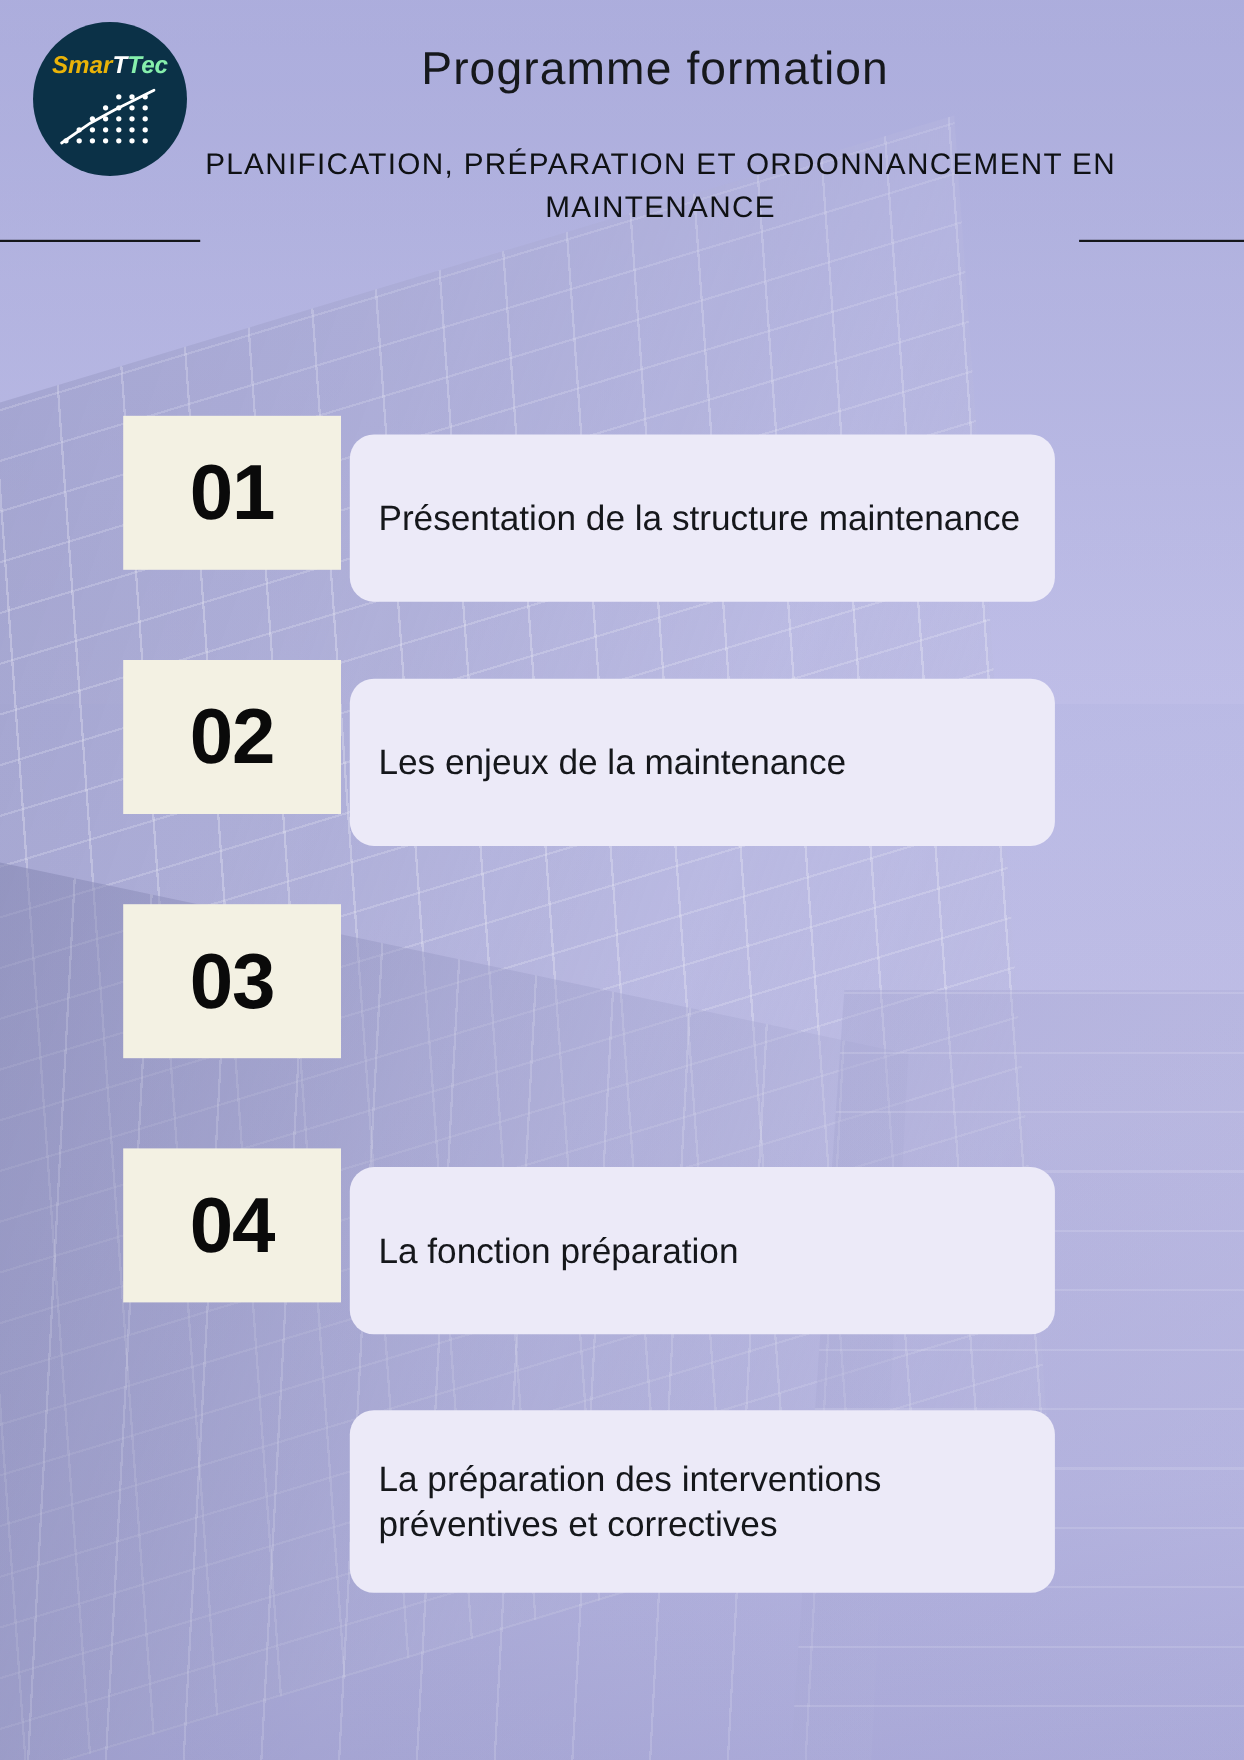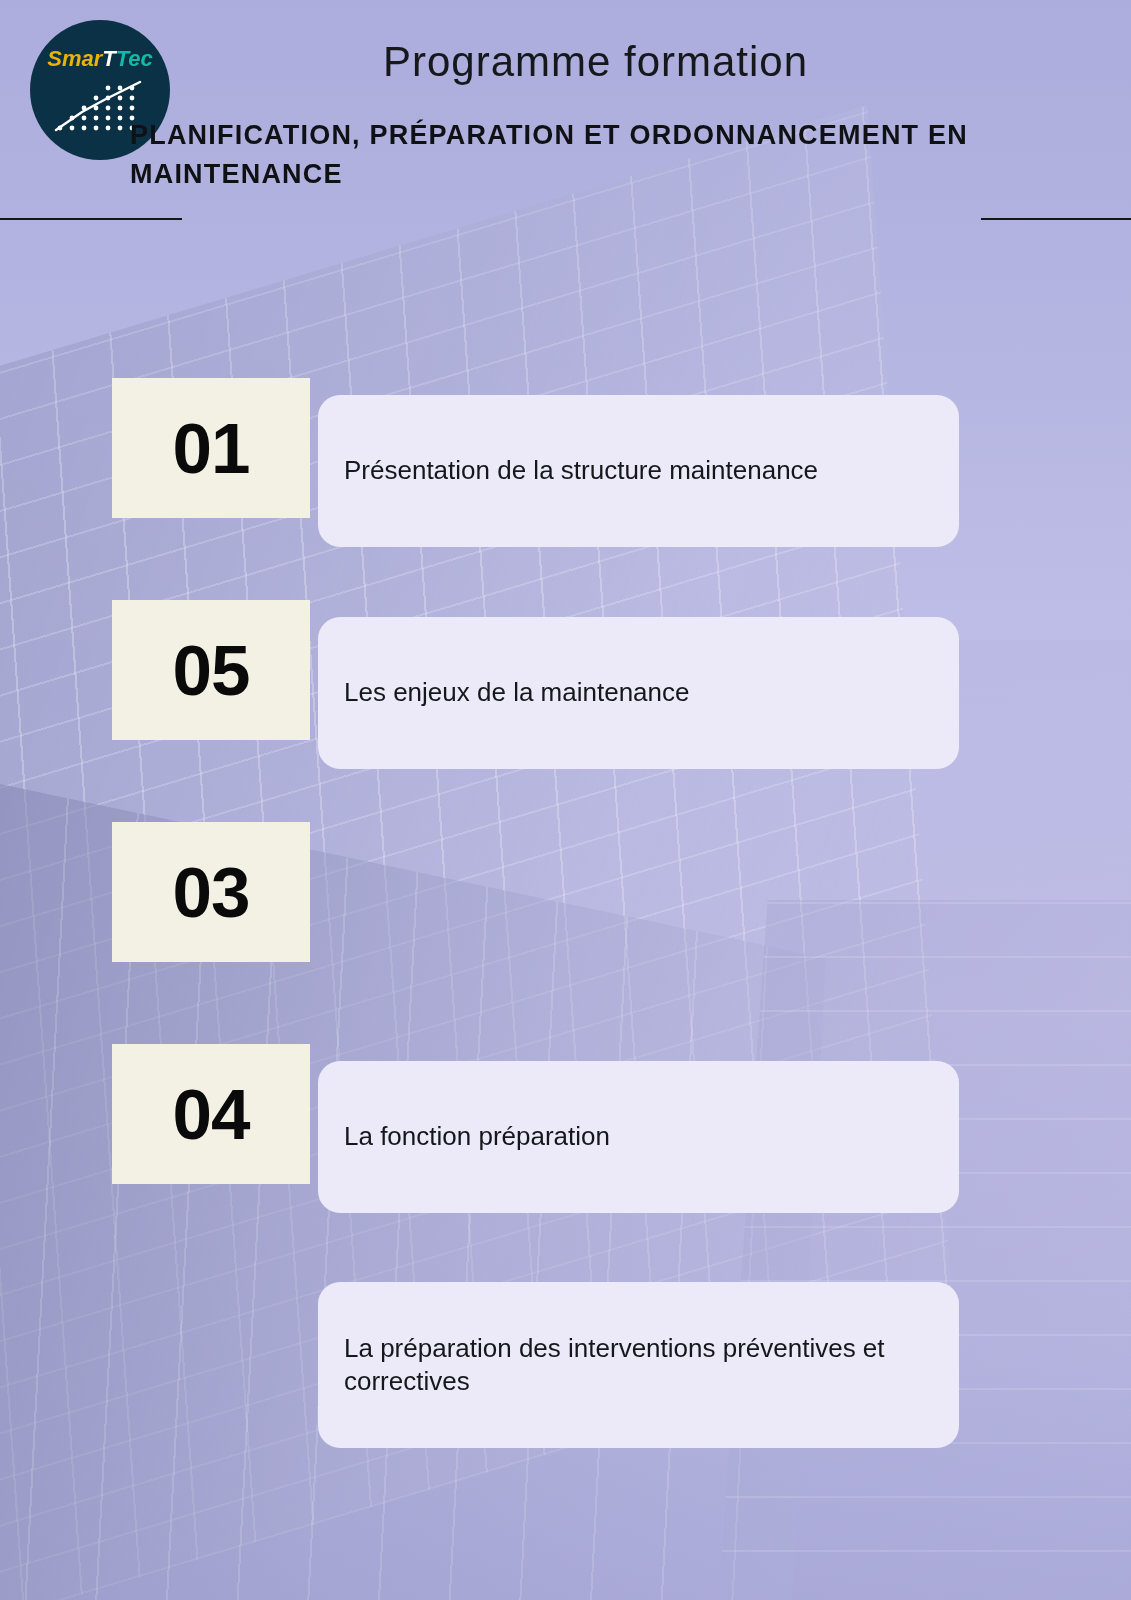--- a/index.html
+++ b/index.html
@@ -128,21 +128,21 @@
   .logo-word {
     font-size: 22px;
     font-weight: bold;
     font-style: italic;
     letter-spacing: 0px;
     line-height: 1;
     white-space: nowrap;
   }
   .logo-word .c1 { color: #eab308; }
   .logo-word .c2 { color: #ffffff; }
-  .logo-word .c3 { color: #14b8a6; }
+  .logo-word .c3 { color: #86efac; }
   .logo-dots {
     position: relative;
     width: 92px;
     height: 56px;
     margin-top: 8px;
   }
   .logo-dots svg { display: block; }
 
   .title-main {
     position: absolute;
@@ -152,23 +152,24 @@
     padding-left: 60px;
     font-size: 42px;
     letter-spacing: 1px;
     color: #16181c;
     font-weight: 400;
   }
   .title-sub {
     position: absolute;
     left: 130px;
     right: 60px;
-    top: 116px;
+    top: 130px;
+    text-align: center;
     font-size: 27px;
-    font-weight: bold;
+    font-weight: normal;
     letter-spacing: 1.2px;
     line-height: 1.45;
     color: #0f1114;
   }
   .rule-left, .rule-right {
     position: absolute;
     top: 218px;
     height: 2px;
     background: #15171b;
   }
@@ -211,21 +212,21 @@
     align-items: center;
     justify-content: center;
   }
   .num {
     font-size: 71px;
     font-weight: bold;
     letter-spacing: -1px;
     color: #0a0a0a;
   }
   .label {
-    font-size: 26px;
+    font-size: 32px;
     line-height: 1.28;
     color: #15171b;
     font-weight: 400;
   }
   .row.tall { height: 195px; }
   .row.tall .num-box { height: 195px; }
   .row.tall .bar { height: 166px; top: 16px; }
 </style>
 </head>
 <body>
@@ -295,21 +296,21 @@
       <div class="num-box">
         <div class="num">01</div>
       </div>
     </div>
 
     <div class="row">
       <div class="bar">
         <div class="label">Les enjeux de la maintenance</div>
       </div>
       <div class="num-box">
-        <div class="num">05</div>
+        <div class="num">02</div>
       </div>
     </div>
 
     <div class="row">
       <div class="num-box">
         <div class="num">03</div>
       </div>
     </div>
 
     <div class="row">

